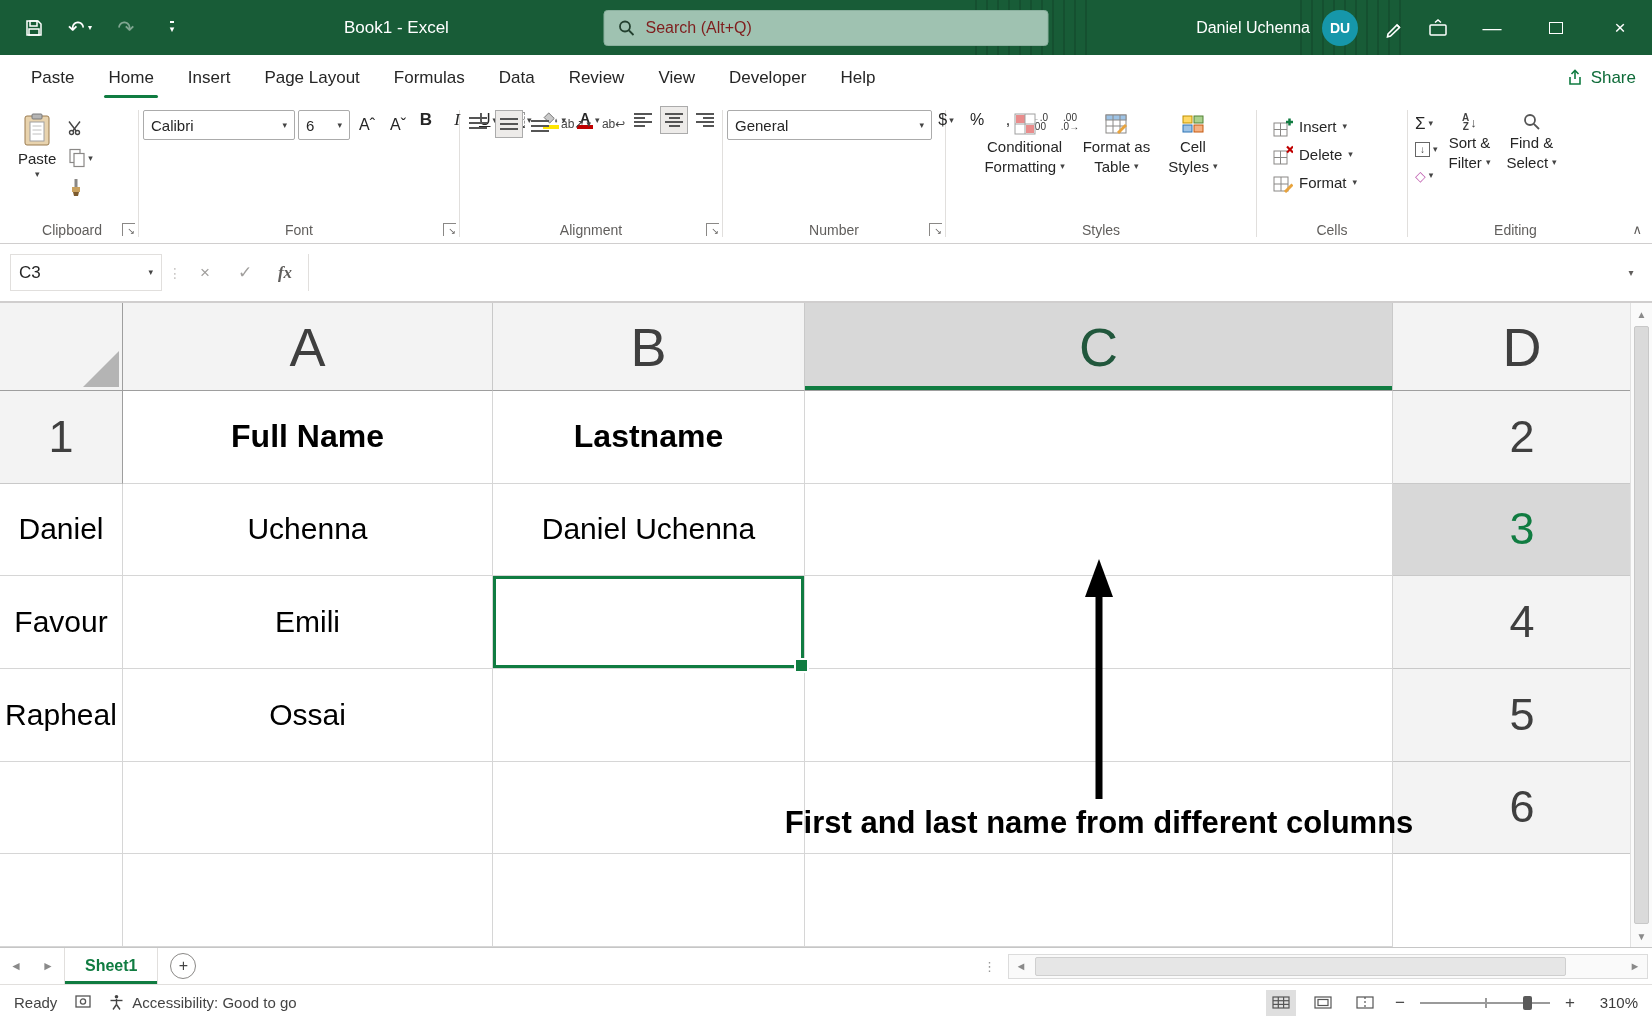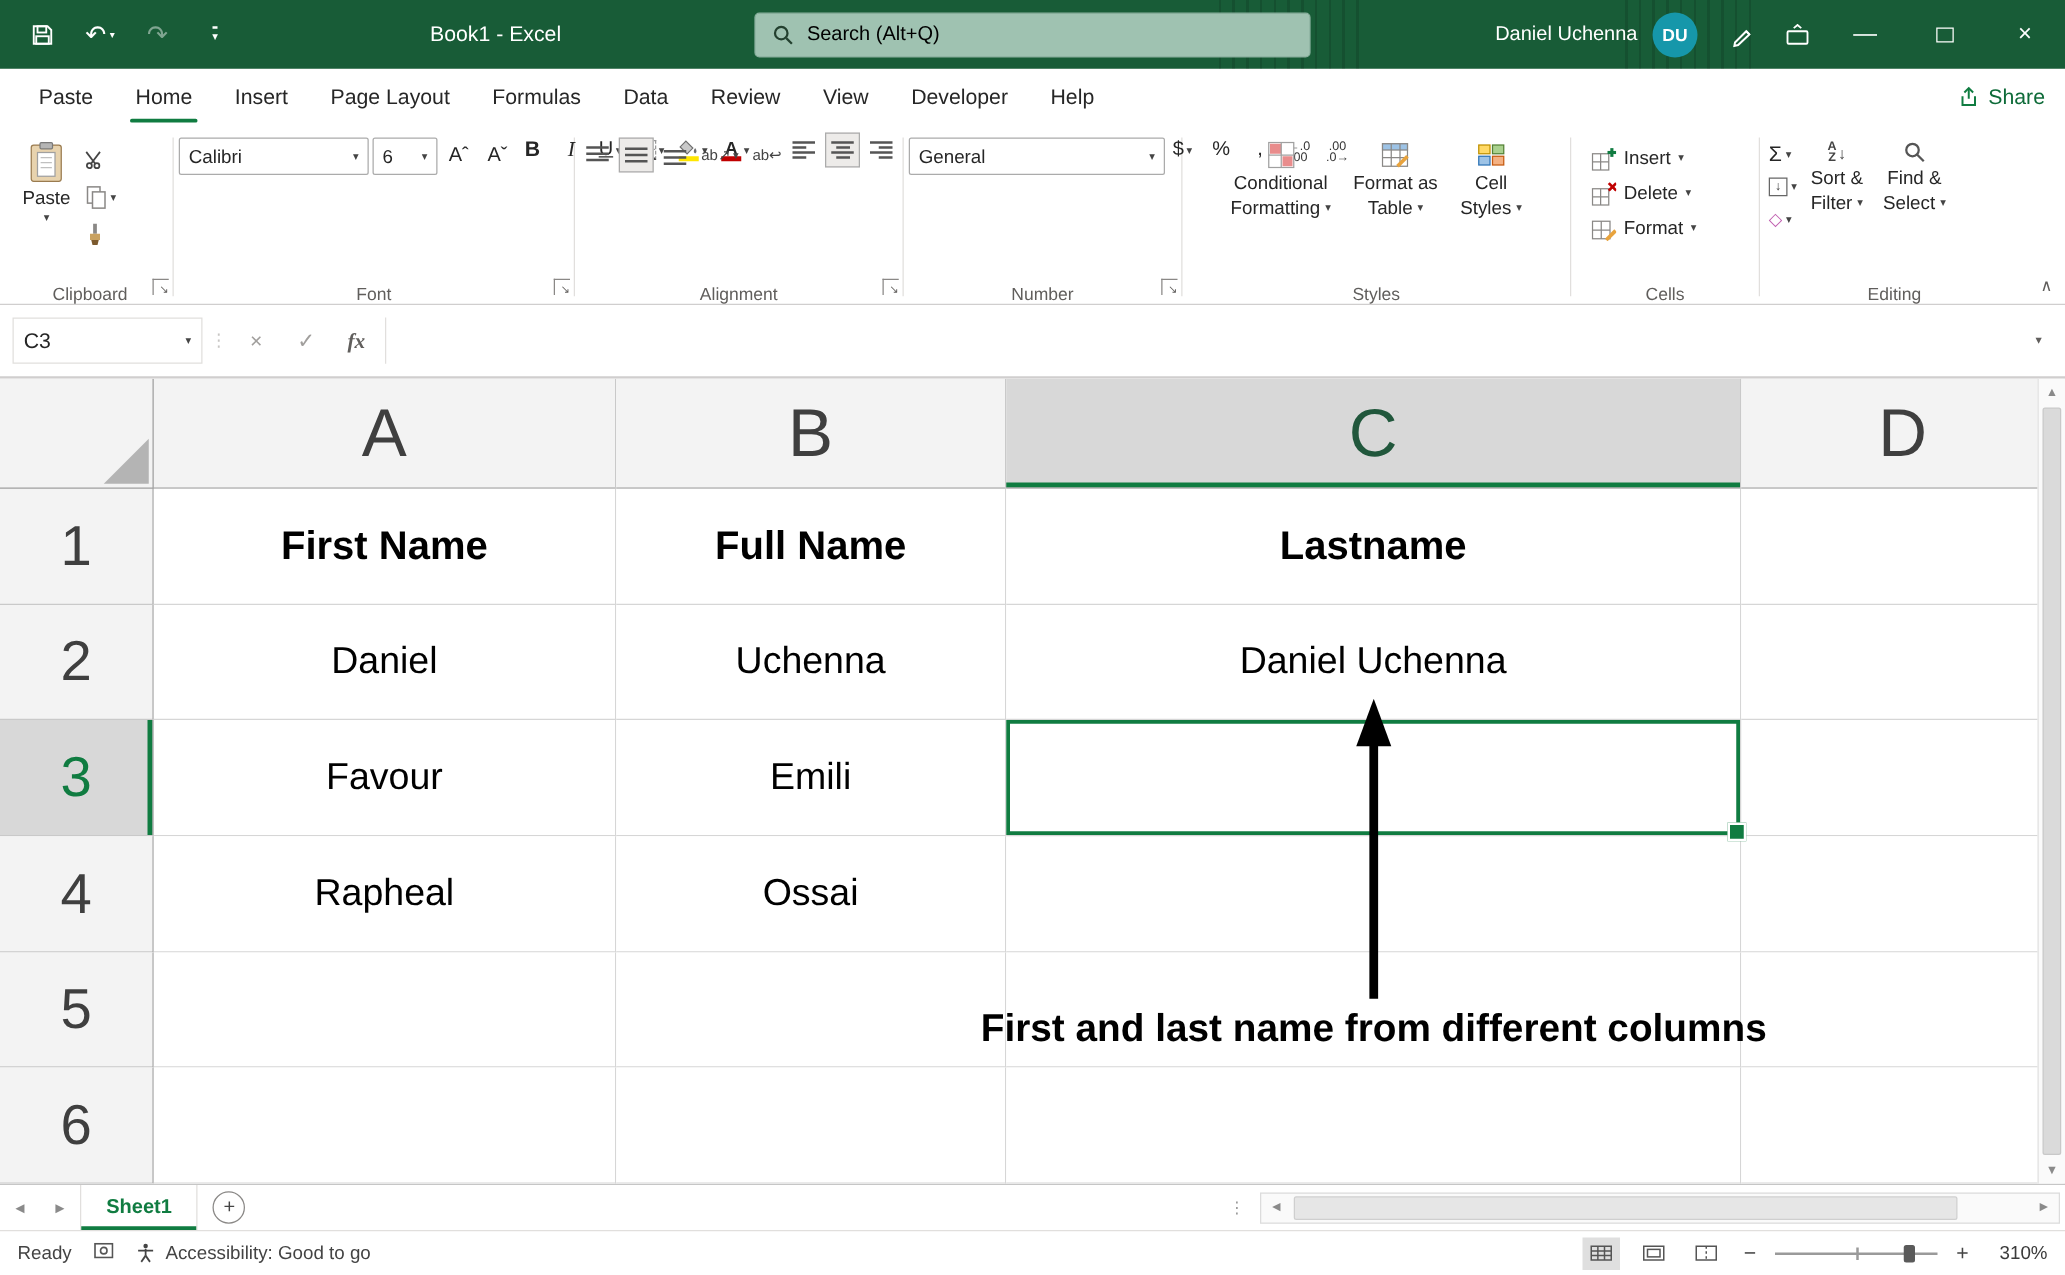--- a/index.html
+++ b/index.html
@@ -10,39 +10,39 @@
 
 .titlebar{flex:0 0 55px;background:#185C37;color:#fff;display:flex;align-items:center;position:relative}
 .deco{position:absolute;top:0;bottom:0;background:repeating-linear-gradient(90deg,rgba(0,0,0,.13) 0 2px,transparent 2px 11px)}
 .d1{left:975px;width:118px}.d2{left:1300px;width:108px}
 .qat{display:flex;align-items:center;padding-left:12px;gap:2px;position:relative;z-index:1}
 .tbtn{height:42px;min-width:44px;display:flex;align-items:center;justify-content:center;font-size:20px;color:#fff;gap:2px}
 .tbtn .mini-dd{font-size:8px;margin-left:1px}
 .tbtn.disabled{opacity:.45}
 .qat-more{display:inline-block;border-top:2px solid #fff;font-size:9px;line-height:10px;padding-top:1px}
 .tb-title{margin-left:150px;font-size:17px;white-space:nowrap;z-index:1}
-.searchbox{position:absolute;left:50%;top:10px;transform:translateX(-50%);width:445px;height:36px;background:#9FC2B1;border:1px solid #8AB09E;border-radius:4px;display:flex;align-items:center;gap:10px;padding:0 13px;color:#000000;font-size:16px;z-index:1}
+.searchbox{position:absolute;left:50%;top:10px;transform:translateX(-50%);width:445px;height:36px;background:#9FC2B1;border:1px solid #8AB09E;border-radius:4px;display:flex;align-items:center;gap:10px;padding:0 13px;color:#7f1d1d;font-size:16px;z-index:1}
 .tb-right{margin-left:auto;display:flex;align-items:center;height:100%;z-index:1}
 .tb-user{font-size:16px;margin-right:12px}
 .avatar{width:36px;height:36px;border-radius:50%;background:#1697AA;display:flex;align-items:center;justify-content:center;font-size:14px;font-weight:700;margin-right:14px;color:#fff}
 .winbtn{width:64px;height:100%;display:flex;align-items:center;justify-content:center;font-size:19px}
 .maxbox{width:14px;height:12px;border:1.5px solid #fff;display:inline-block}
 
 
 .menubar{flex:0 0 45px;display:flex;align-items:stretch;padding:0 16px 0 14px;background:#fff;font-size:17px}
 .mtab{display:flex;align-items:center;padding:0 17px;position:relative;color:#262626}
 .mtab.active::after{content:"";position:absolute;left:13px;right:13px;bottom:2px;height:3px;background:#107C41;border-radius:2px}
 .share-btn{margin-left:auto;display:flex;align-items:center;gap:7px;color:#0E6B39;font-size:17px}
 
 
 .ribbon{flex:0 0 144px;background:#fff;border-bottom:1px solid #D0CECE;display:flex;align-items:stretch;padding:4px 2px 0 6px;position:relative}
 .grp{display:flex;flex-direction:column;padding:2px 4px 0;position:relative}
 .grp-body{flex:1;display:flex;align-items:flex-start}
 .grp-body.col{flex-direction:row}
-.grp-foot{height:26px;display:flex;align-items:flex-end;justify-content:center;color:#605E5C;font-size:14px}
+.grp-foot{height:26px;display:flex;align-items:center;justify-content:center;color:#605E5C;font-size:14px}
 .launcher{position:absolute;right:3px;bottom:7px;width:13px;height:13px;border-top:1px solid #8A8886;border-left:1px solid #8A8886;color:#605E5C;font-size:9px;display:flex;align-items:flex-end;justify-content:flex-end;line-height:1}
 .gsep{width:1px;background:#E1DFDD;margin:6px 0}
 .dd{font-size:9px;color:#444;line-height:1}
 .row1,.row2{display:flex;align-items:center;gap:3px}
 .row1{margin:4px 0 6px}
 .ib{height:28px;min-width:28px;display:flex;align-items:center;justify-content:center;gap:2px;font-size:16px;padding:0 3px;border:1px solid transparent}
 .ib.active{border-color:#ABABAB;background:#EDEBE9}
 .combo{height:30px;border:1px solid #ABABAB;border-radius:2px;background:#fff;display:flex;align-items:center;font-size:15px;padding:0 7px;gap:6px}
 .combo .dd{margin-left:auto}
 .f-name{width:152px}.f-size{width:52px}.n-format{width:205px}
@@ -610,21 +610,20 @@
 
   <div class="gridwrap">
     <div class="sheet">
       <div class="corner"></div>
       <div class="colh">A</div>
       <div class="colh">B</div>
       <div class="colh sel">C</div>
       <div class="colh">D</div>
 
       <div class="rowh">1</div>
-      <div class="cell hdr">First Name</div>
       <div class="cell hdr">Full Name</div>
       <div class="cell hdr">Lastname</div>
       <div class="cell"></div>
 
       <div class="rowh">2</div>
       <div class="cell">Daniel</div>
       <div class="cell">Uchenna</div>
       <div class="cell">Daniel Uchenna</div>
       <div class="cell"></div>
 

